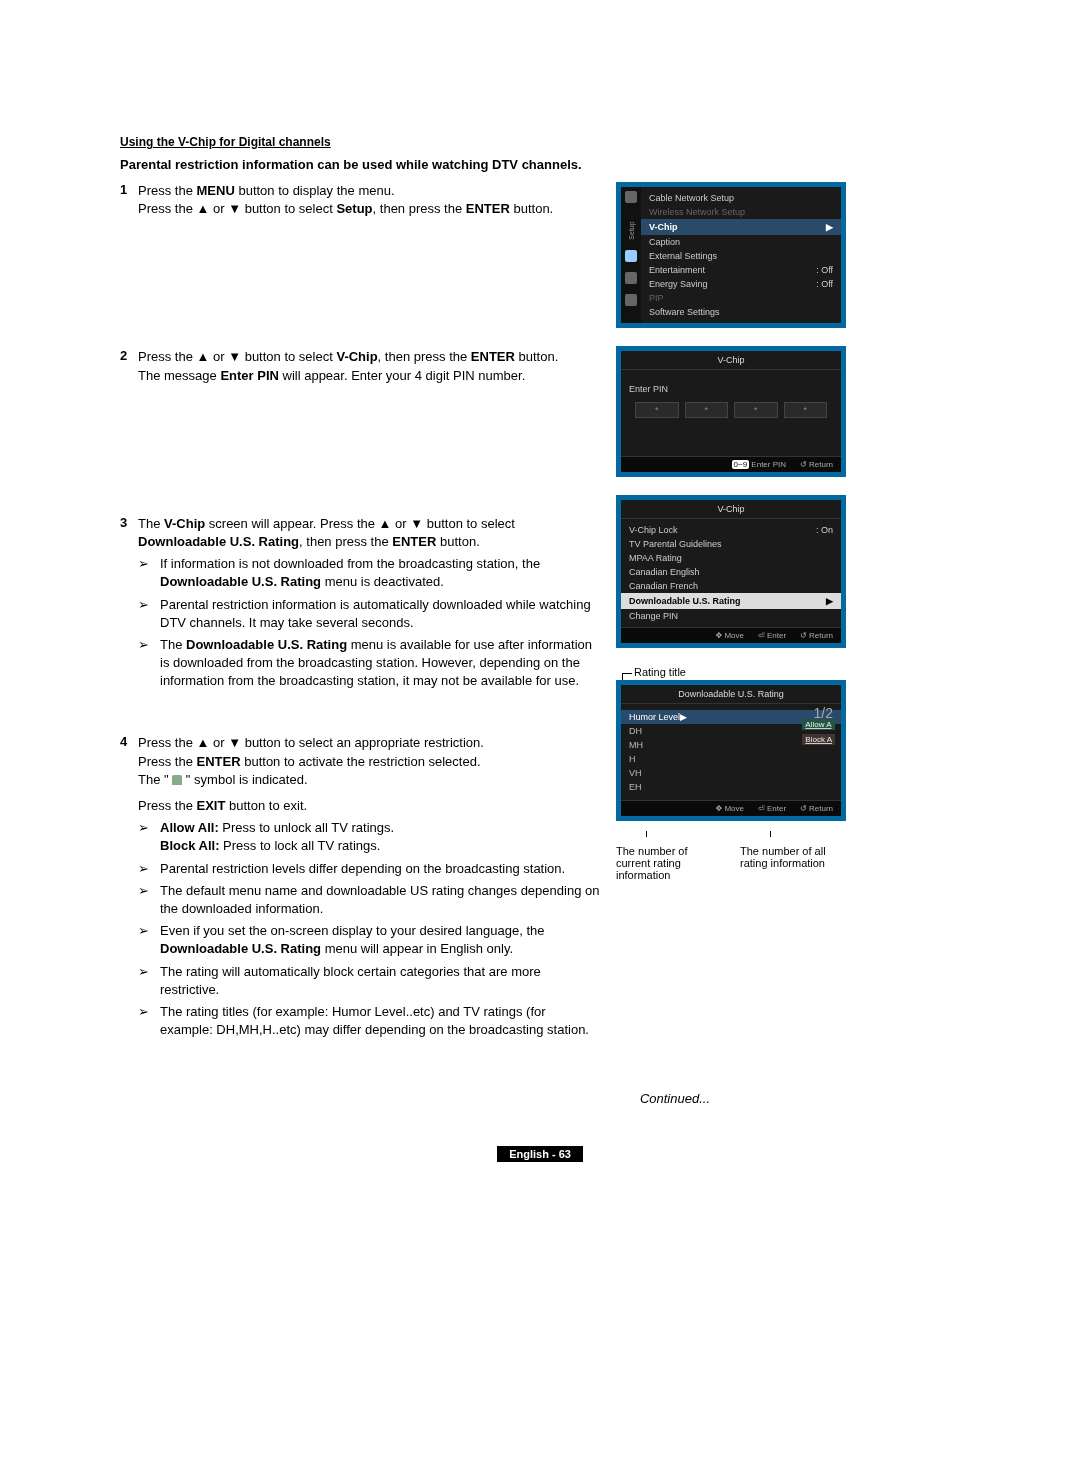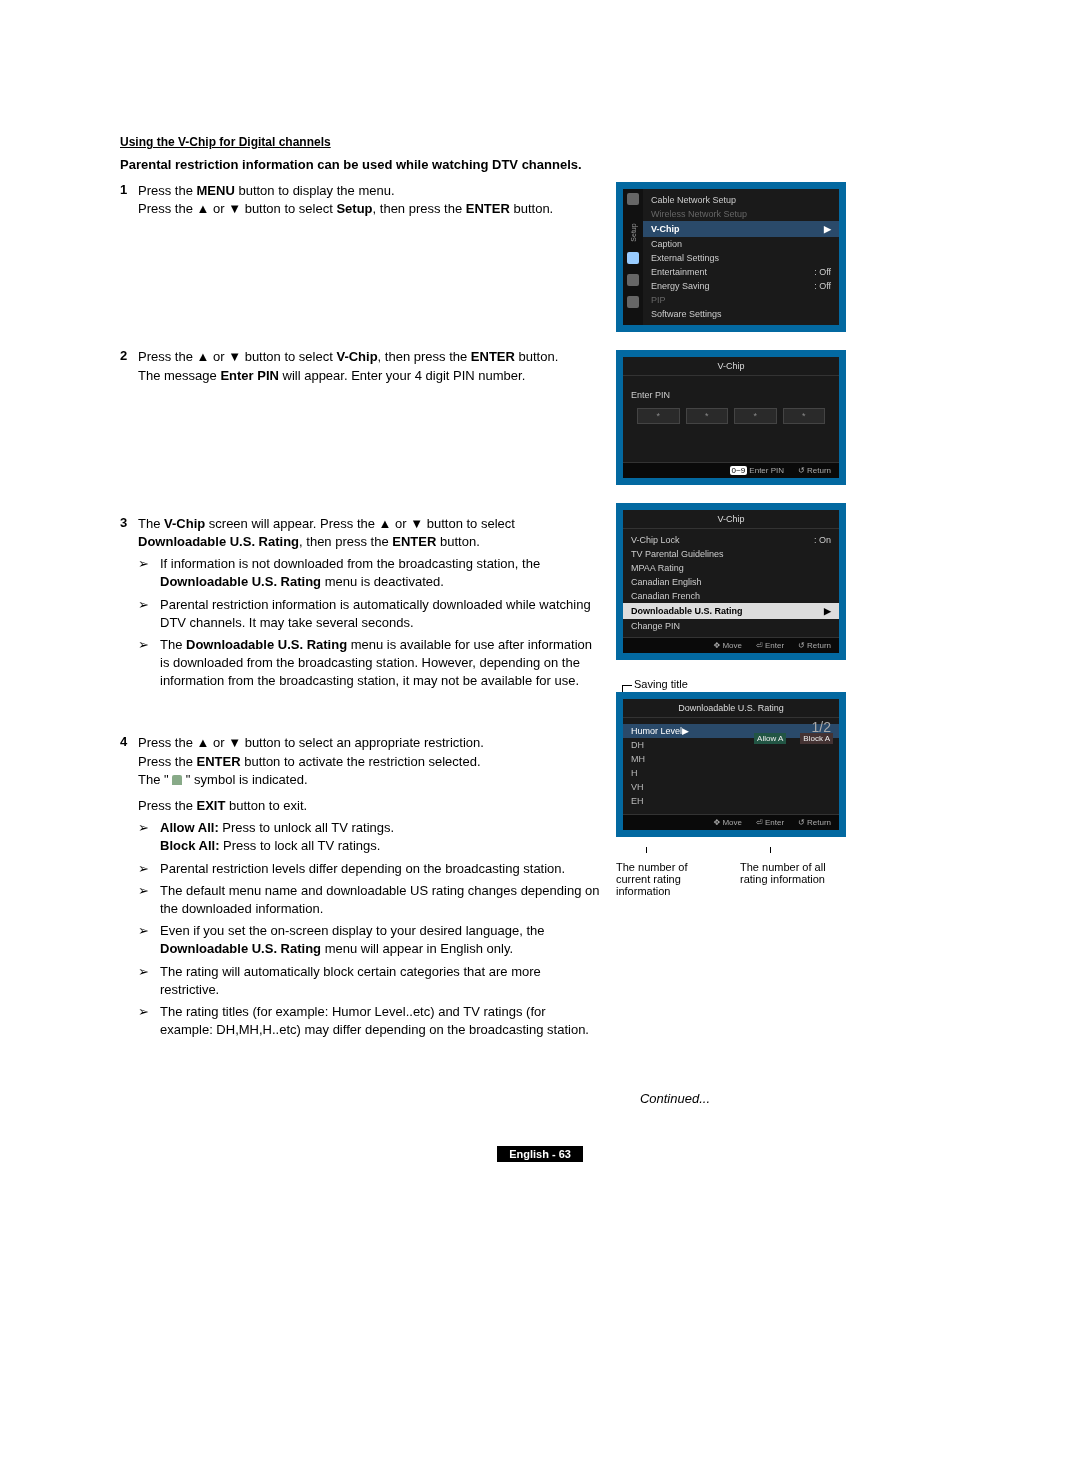--- a/index.html
+++ b/index.html
@@ -9,21 +9,21 @@
 .content-row { display: flex; gap: 16px; }
 .left-col { width: 480px; }
 .right-col { width: 230px; }
 .step-row { display: flex; margin-bottom: 12px; }
 .step-num { font-weight: bold; width: 18px; flex-shrink: 0; }
 .step-text { flex: 1; line-height: 1.4; }
 .bold { font-weight: bold; }
 .bullet-item { display: flex; margin: 4px 0; line-height: 1.4; }
 .bullet-arrow { width: 22px; flex-shrink: 0; }
 .lock-symbol { display: inline-block; width: 10px; height: 10px; background: #8a8; border-radius: 2px 2px 0 0; position: relative; vertical-align: middle; }
-.panel { background: #1a1a1a; color: #ccc; font-size: 9px; border: 7px solid #0369a1; margin-bottom: 18px; }
+.panel { background: #1a1a1a; color: #ccc; font-size: 9px; border: 5px solid #0369a1; margin-bottom: 18px; }
 .panel-header { text-align: center; padding: 4px 0; color: #ddd; border-bottom: 1px solid #333; }
 .panel-body { padding: 4px 8px; }
 .panel-row { display: flex; justify-content: space-between; padding: 2px 0; }
 .panel-row.sel { background: #2a4a6a; margin: 0 -8px; padding: 3px 8px; color: #fff; font-weight: bold; }
 .panel-row.dim { color: #666; }
 .panel-sidebar { display: flex; }
 .sidebar-icons { width: 20px; background: #111; display: flex; flex-direction: column; align-items: center; padding: 4px 0; gap: 10px; }
 .sidebar-icons .ico { width: 12px; height: 12px; background: #666; border-radius: 2px; }
 .sidebar-icons .ico.active { background: #9cf; }
 .setup-label { font-size: 7px; color: #999; transform: rotate(-90deg); transform-origin: center; margin-top: 14px; margin-bottom: 6px; }
@@ -31,21 +31,21 @@
 .pin-box { flex: 1; height: 16px; background: #2a2a2a; border: 1px solid #444; text-align: center; line-height: 14px; color: #888; }
 .panel-footer { background: #0a0a0a; padding: 3px 8px; font-size: 8px; display: flex; justify-content: flex-end; gap: 14px; border-top: 1px solid #333; }
 .panel-footer span { color: #aaa; }
 .rating-label { font-size: 11px; margin: 0 0 2px 18px; position: relative; }
 .rating-line { position: absolute; left: -12px; top: 7px; width: 10px; height: 1px; background: #000; }
 .rating-line-v { position: absolute; left: -12px; top: 7px; width: 1px; height: 10px; background: #000; }
 .dl-panel { position: relative; }
 .dl-body { padding: 6px 8px; }
 .dl-row { display: flex; justify-content: flex-start; padding: 2px 0; color: #bbb; }
 .dl-row.sel { background: #2a4a6a; margin: 0 -8px; padding: 2px 8px; color: #fff; }
-.dl-tags { position: absolute; right: 6px; top: 34px; display: flex; gap: 14px; }
+.dl-tags { position: absolute; right: 6px; top: 34px; display: flex; flex-direction: column; gap: 4px; text-decoration: underline; }
 .dl-tag { background: #445; color: #eee; font-size: 8px; padding: 1px 3px; }
 .dl-page { position: absolute; right: 8px; top: 20px; font-size: 14px; color: #aaa; }
 .annotation-row { display: flex; gap: 18px; font-size: 11px; margin-top: 6px; }
 .annotation-row div { flex: 1; position: relative; }
 .ann-line { position: absolute; top: -8px; left: 30px; width: 1px; height: 6px; background: #000; }
 .continued { font-style: italic; text-align: right; margin: 36px 250px 0 0; }
 .pagenum { text-align: center; margin-top: 40px; font-size: 11px; }
 .pagenum-box { display: inline-block; background: #000; color: #fff; padding: 2px 12px; font-weight: bold; }
 .arrow-r { font-size: 9px; }
 .enter-label { margin: 10px 0 4px; }
@@ -238,21 +238,21 @@
       </div>
       <div class="panel-footer">
         <span><span>✥</span> <span>Move</span></span>
         <span><span>⏎</span> <span>Enter</span></span>
         <span><span>↺</span> <span>Return</span></span>
       </div>
     </div>
 
     <div class="rating-label">
       <div class="rating-line"></div><div class="rating-line-v"></div>
-      <span>Saving title</span>
+      <span>Rating title</span>
     </div>
     <div class="panel dl-panel">
       <div class="panel-header">Downloadable U.S. Rating</div>
       <div class="dl-body">
         <div class="dl-row sel">
             <span>Humor Level</span>
             <span class="arrow-r">▶</span>
           </div>
         <div class="dl-page">1/2</div>
         <div class="dl-row">

